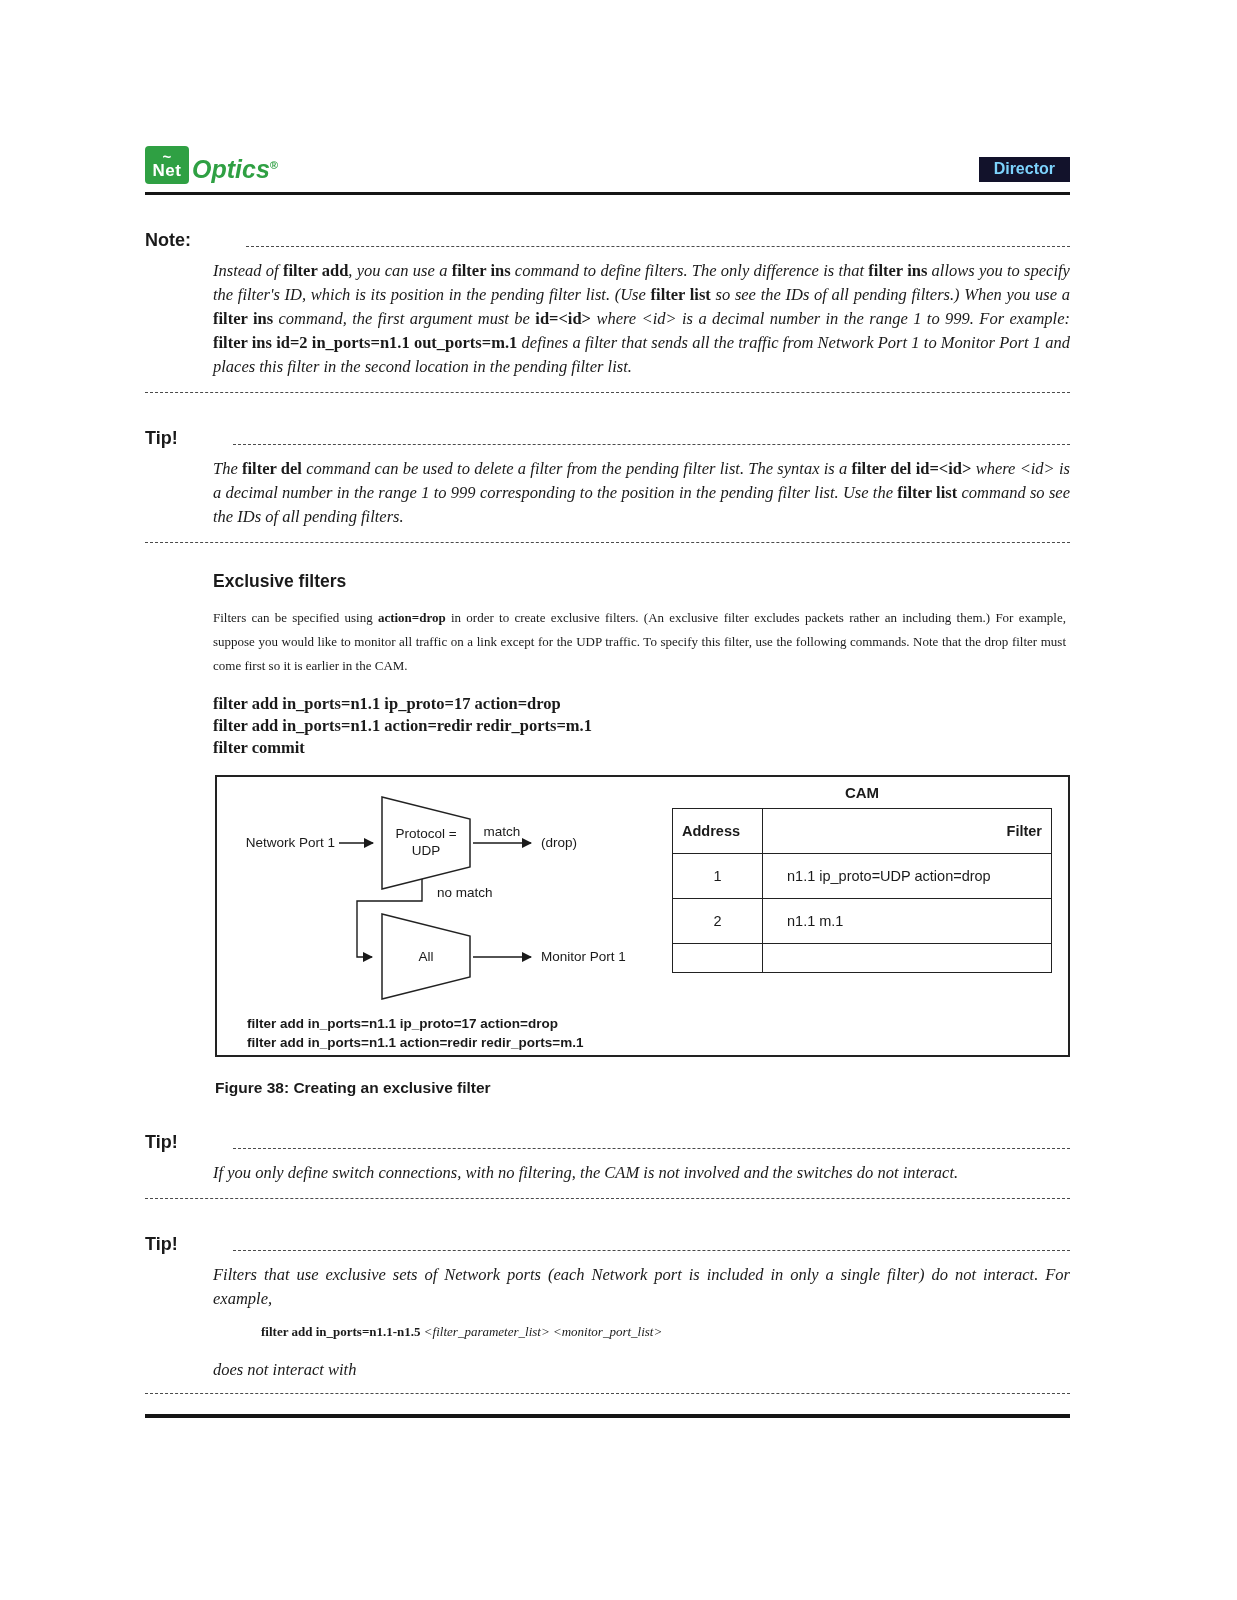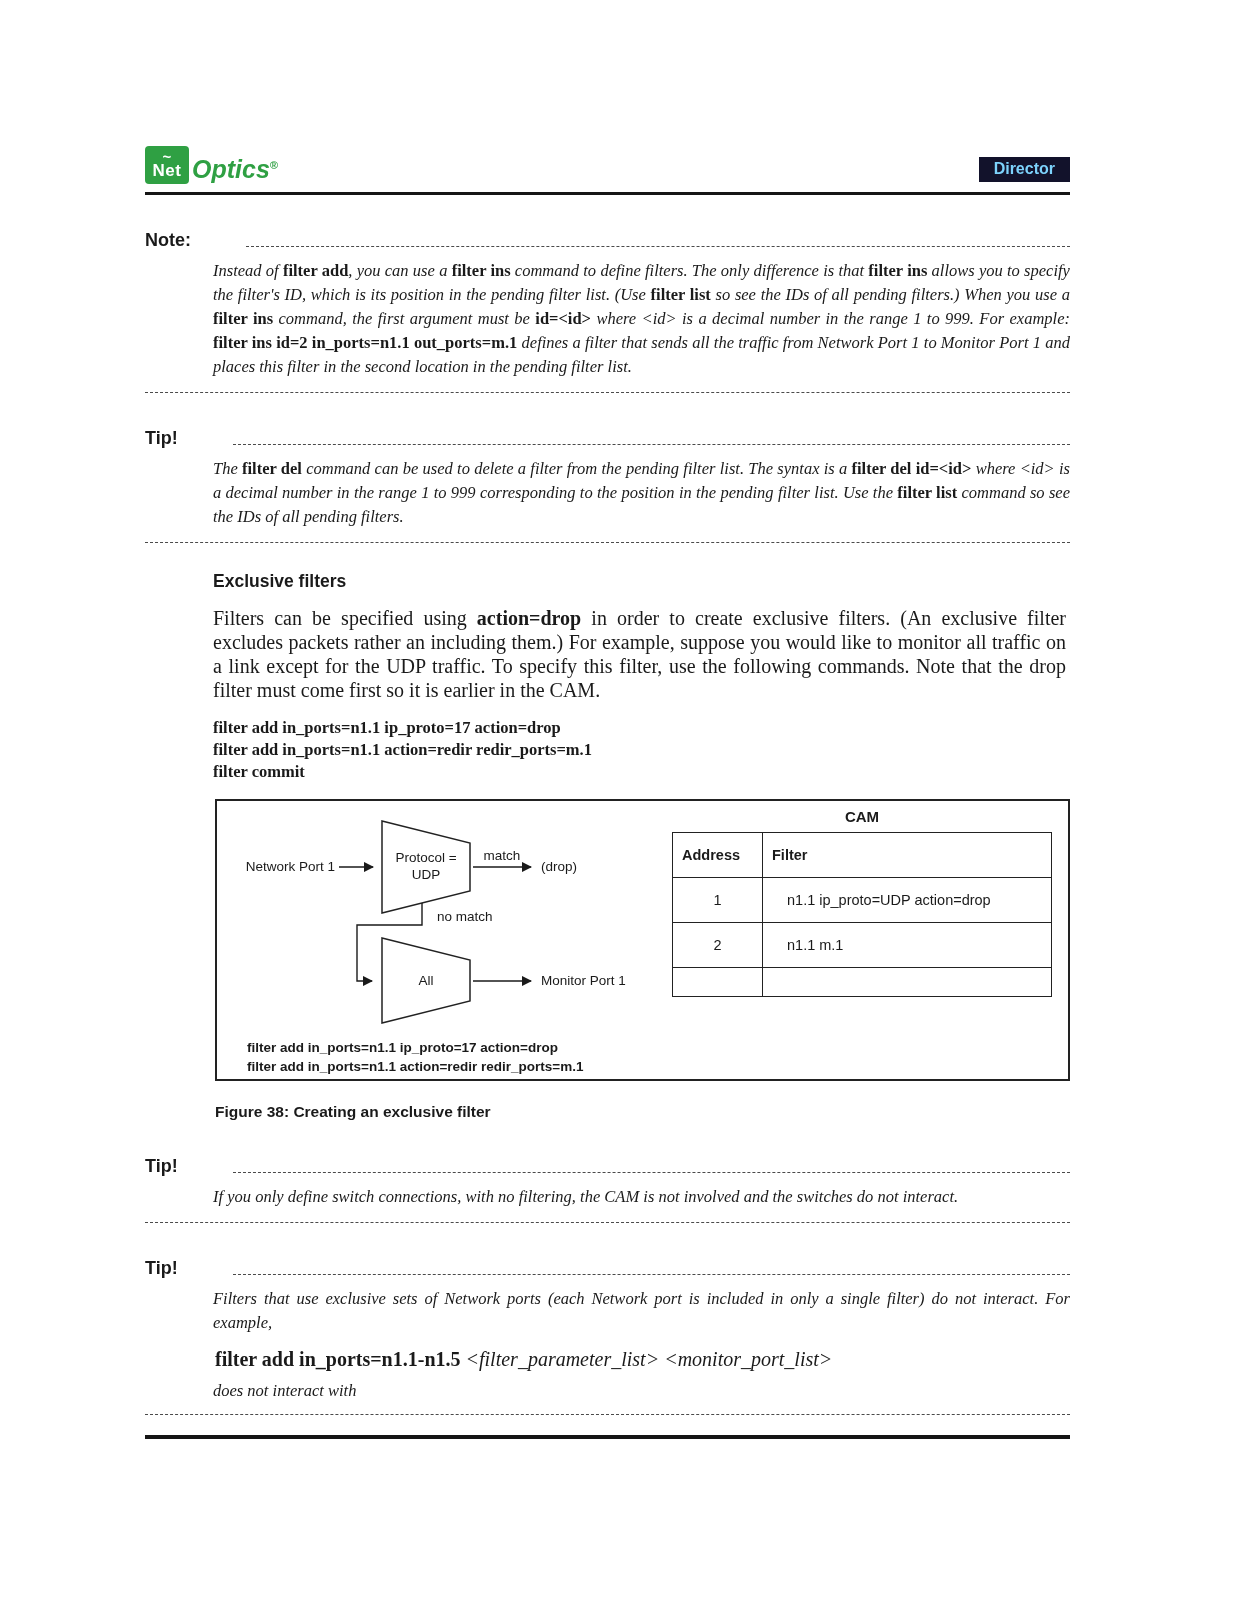--- a/index.html
+++ b/index.html
@@ -32,42 +32,42 @@
                    font-size:18px; line-height:18px; }
   .head-line { flex:1; border-bottom:1.4px dashed #4a4a4a; margin:0 0 2px 7px; }
   .callout-body { margin:10px 0 0 68px; font-style:italic; font-size:16.5px;
                   line-height:24px; text-align:justify; }
   .dash-line { margin-top:13px; border-bottom:1.4px dashed #4a4a4a; }
   .seg-b { font-weight:bold; font-style:normal; }
   .seg-i { font-style:italic; font-weight:normal; }
   
   .section-heading { margin:28px 0 0 68px; font-family:"Liberation Sans", sans-serif;
                      font-weight:bold; font-size:17.5px; }
-  .body-para { margin:14px 4px 0 68px; font-size:20px; line-height:24px; text-align:justify; }
+  .body-para { margin:14px 4px 0 68px; font-size:13px; line-height:24px; text-align:justify; }
   .code-block { margin:15px 0 0 68px; font-weight:bold; font-size:16.5px; line-height:22px; }
   
   .figure-box { position:relative; margin:16px 0 0 70px; width:855px; height:282px;
                 border:2px solid #222; background:#fff; }
   .figure-svg { position:absolute; left:0; top:0; }
   .figure-svg text { font-family:"Liberation Sans", sans-serif; font-size:13.5px; fill:#1a1a1a; }
   .cam-title { position:absolute; left:455px; top:7px; width:380px; text-align:center;
                font-family:"Liberation Sans", sans-serif; font-weight:bold; font-size:15px; }
   .cam-table { position:absolute; left:455px; top:31px; width:380px; border-collapse:collapse;
                font-family:"Liberation Sans", sans-serif; font-size:14.5px; color:#1a1a1a; }
   .cam-table th, .cam-table td { border:1.6px solid #222; }
-  .cam-table th { text-align:left; padding:3px 9px; height:27px; font-size:14.5px; }
+  .cam-table th { text-align:right; padding:3px 9px; height:27px; font-size:14.5px; }
   .cam-table td { height:26px; padding:1px 24px; }
   .cam-table .addr { width:90px; text-align:center; padding:14px 2px; }
   .fig-code { position:absolute; left:30px; top:237px; font-family:"Liberation Sans", sans-serif;
               font-weight:bold; font-size:13.5px; line-height:19px; }
   .figure-caption { margin:22px 0 0 70px; font-family:"Liberation Sans", sans-serif;
                     font-weight:bold; font-size:15.5px; }
   
-  .code-line-indent { margin:13px 0 0 70px; font-size:20px; }
-  .middle-line { margin:10px 0 0 68px; font-style:italic; font-size:16.5px; }
+  .code-line-indent { margin:13px 0 0 116px; font-size:13px; }
+  .middle-line { margin:20px 0 0 68px; font-style:italic; font-size:16.5px; }
   
   .footer-rule { margin-top:20px; height:4px; background:#151515; }
   .page-number { text-align:center; margin-top:8px; font-size:13.5px; }
 </style>
 </head>
 <body>
 
 <div class="page">
 
   <div class="header">

